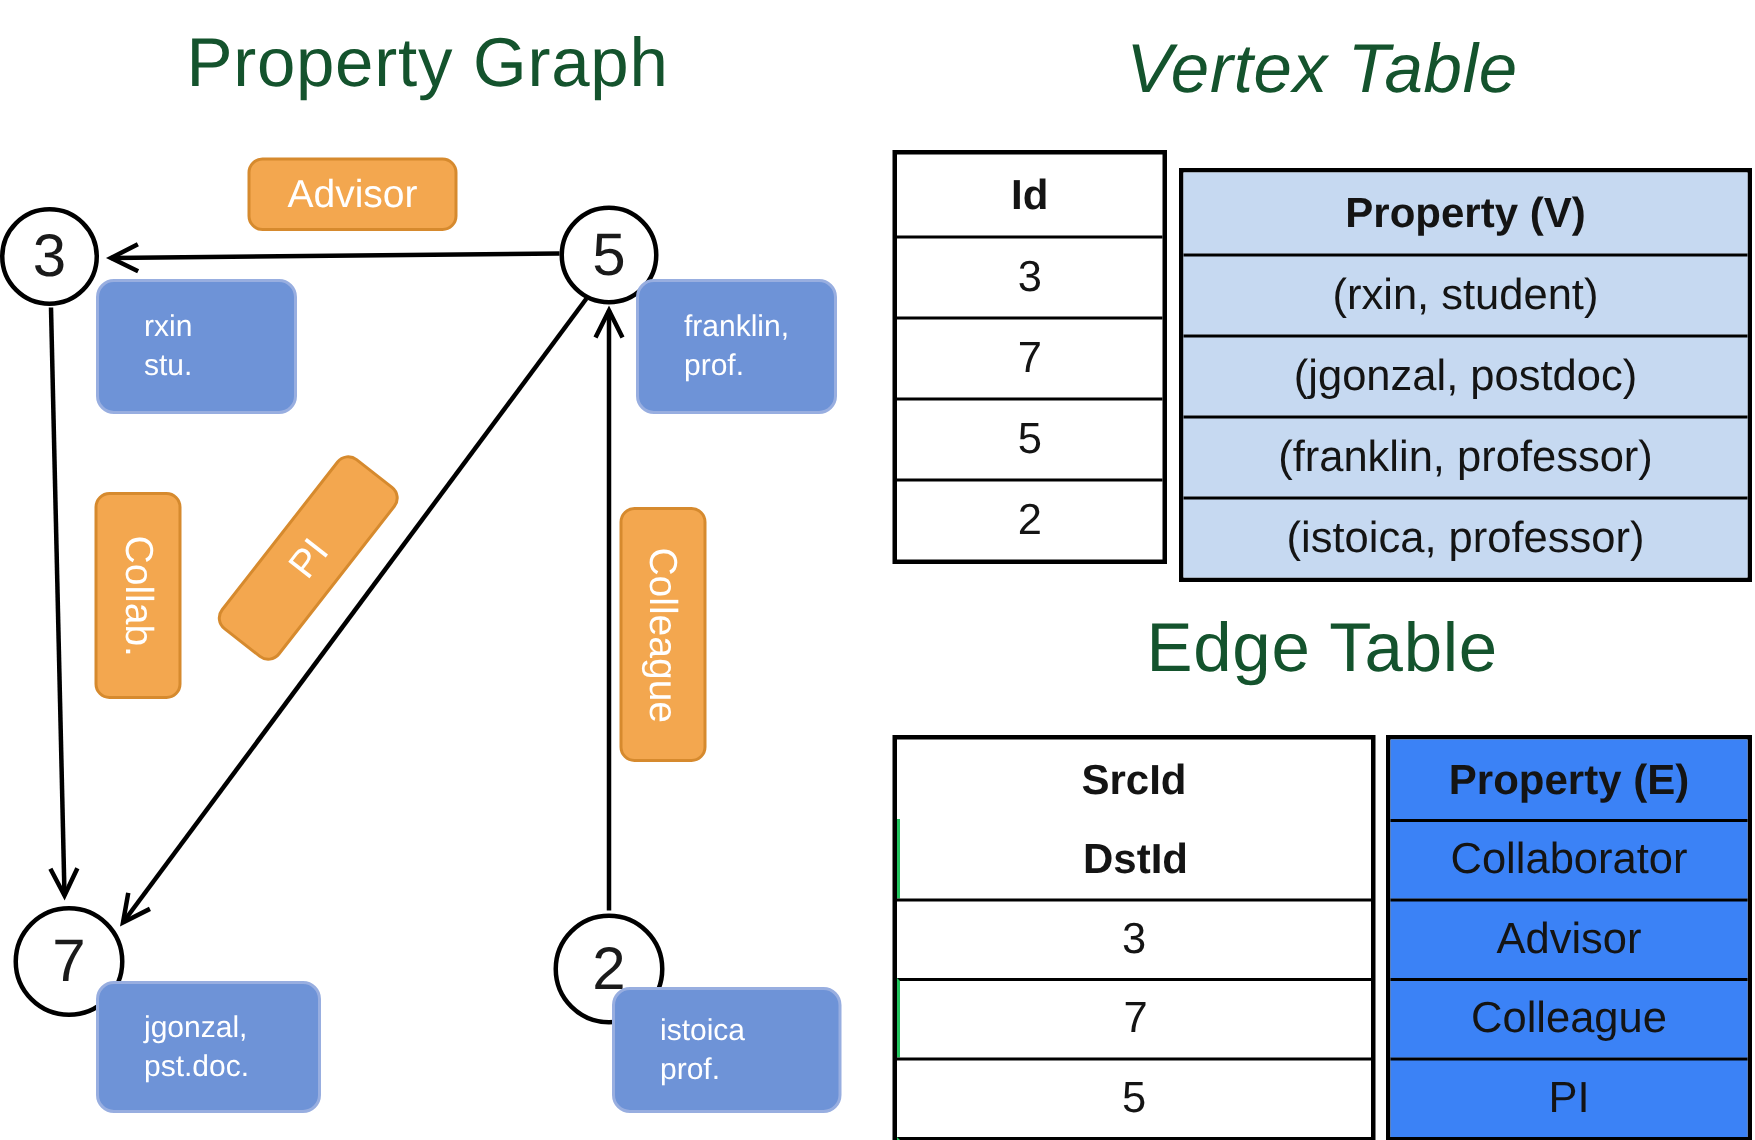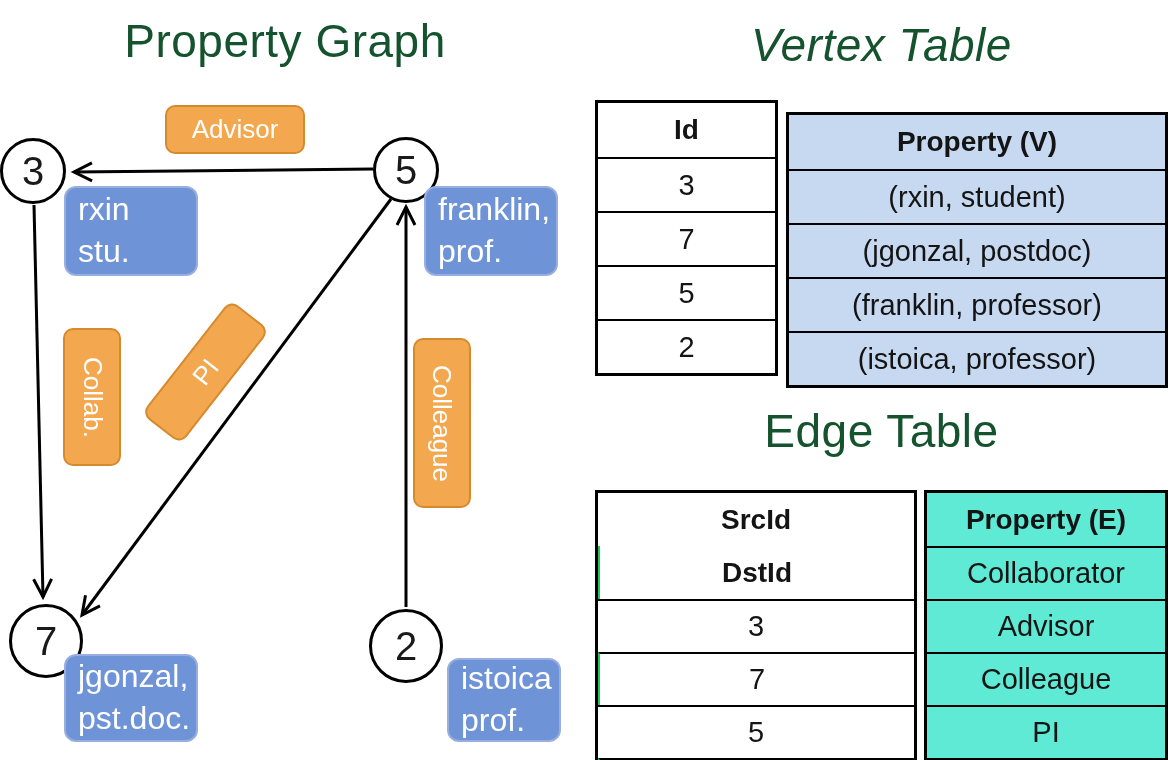--- a/index.html
+++ b/index.html
@@ -13,22 +13,22 @@
   }
   
   .node {
     position:absolute; border-radius:50%; background:#fff; border:3px solid #000;
     display:flex; align-items:center; justify-content:center;
     font-size:40px; color:#1a1a1a; box-sizing:border-box; z-index:2;
   }
   
   .vbox {
     position:absolute; background:#6E93D7; border:2px solid #98AEE0; border-radius:12px;
-    color:#fff; font-size:32px; line-height:1.3; box-sizing:border-box;
-    display:flex; flex-direction:column; justify-content:center; padding:8px 12px; z-index:3;
+    color:#fff; font-size:20px; line-height:1.3; box-sizing:border-box;
+    display:flex; flex-direction:column; justify-content:center; padding:8px 30px; z-index:3;
   }
   .vbox span { display:block; }
   
   .elabel {
     position:absolute; background:#F3A74F; border:2px solid #D68A2E; border-radius:10px;
     color:#fff; font-size:26px; display:flex; align-items:center; justify-content:center;
     box-sizing:border-box; z-index:3; white-space:nowrap;
   }
   .elabel .rot { transform:rotate(90deg); white-space:nowrap; }
   .edges-svg { position:absolute; left:0; top:0; z-index:1; }
@@ -37,21 +37,21 @@
     position:absolute; border:3px solid #000; box-sizing:border-box; background:#fff;
   }
   .col-stack .cell {
     height:54px; display:flex; align-items:center; justify-content:center;
     font-size:29px; color:#141414; border-top:2px solid #000; box-sizing:border-box;
     white-space:nowrap;
   }
   .col-stack.single .cell:first-child { border-top:none; }
   .cell.hdr { font-weight:bold; font-size:28px; }
   .blue .cell { background:#C6D9F1; }
-  .orange .cell { background:#5eead4; }
+  .orange .cell { background:#3b82f6; }
   .two-col { display:grid; grid-template-columns:1fr; }
   .two-col .cell:nth-child(-n+2) { border-top:none; }
   .two-col .cell.vdiv { border-left:2px solid #22c55e; }
   .etab .cell { height:53px; }
 </style>
 </head>
 <body>
 
 <div class="stage">
 
@@ -83,25 +83,25 @@
   </div>
 
   <div class="vbox" style="left:64px; top:186px; width:134px; height:90px;">
     <span>rxin</span>
     <span>stu.</span>
   </div>
   <div class="vbox" style="left:424px; top:186px; width:134px; height:90px;">
     <span>franklin,</span>
     <span>prof.</span>
   </div>
-  <div class="vbox" style="left:64px; top:654px; width:134px; height:88px;">
+  <div class="vbox" style="left:64px; top:654px; width:150px; height:88px;">
     <span>jgonzal,</span>
     <span>pst.doc.</span>
   </div>
-  <div class="vbox" style="left:447px; top:658px; width:114px; height:84px;border-radius:12px;">
+  <div class="vbox" style="left:408px; top:658px; width:153px; height:84px;border-radius:12px;">
     <span>istoica</span>
     <span>prof.</span>
   </div>
 
   <div class="elabel" style="left:165px; top:105px; width:140px; height:49px;">
     <span>Advisor</span>
   </div>
   <div class="elabel" style="left:63px; top:328px; width:58px; height:138px;">
     <span class="rot">Collab.</span>
   </div>

